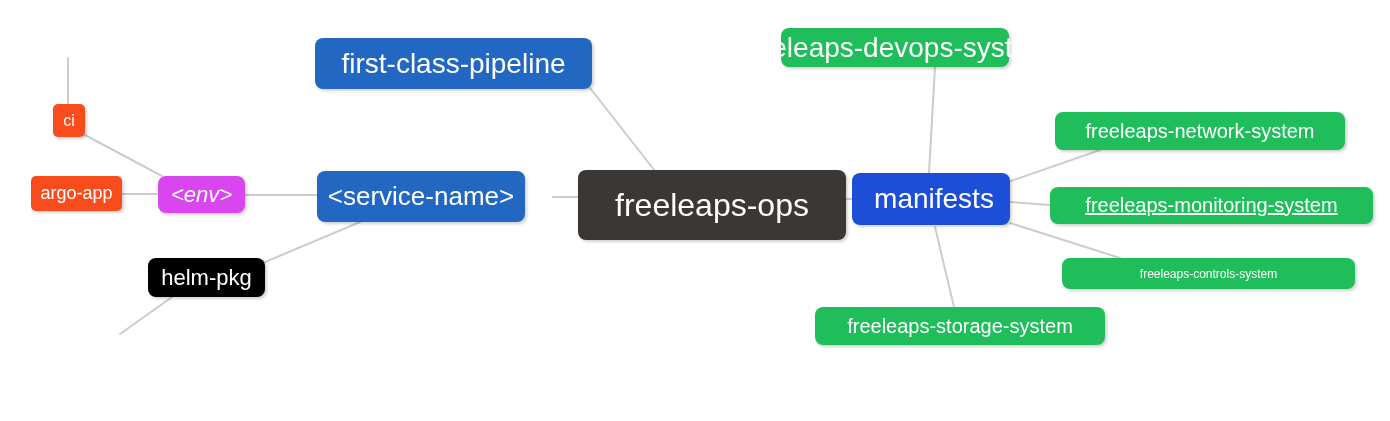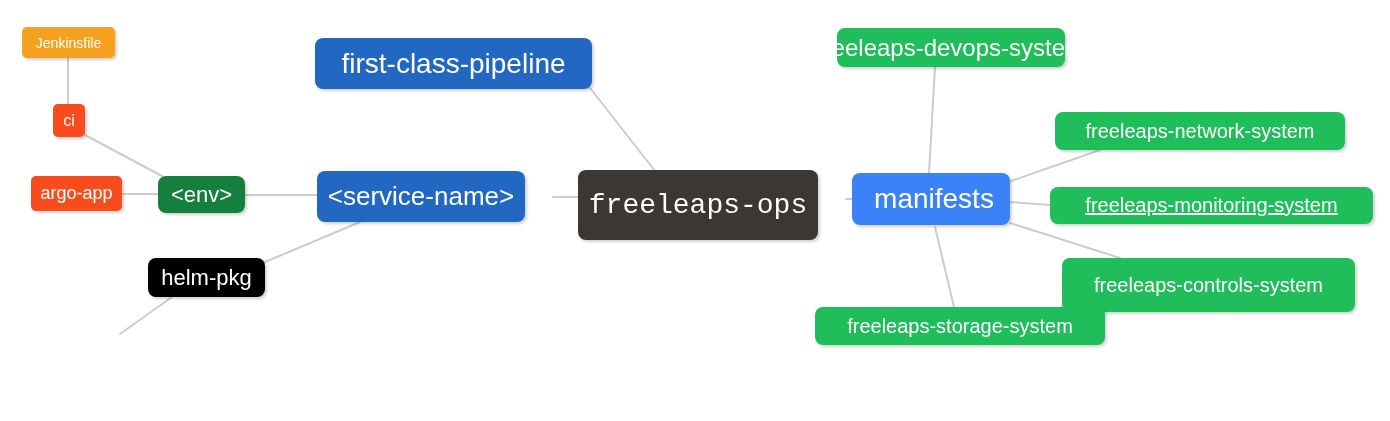--- a/index.html
+++ b/index.html
@@ -46,26 +46,26 @@
 
   
   .n-jenkinsfile   { left: 22px;   top: 27px;  width: 93px;  height: 31px; font-size: 14px; }
   .n-ci            { left: 53px;   top: 104px; width: 32px;  height: 33px; font-size: 16px; }
   .n-argo-app      { left: 31px;   top: 176px; width: 91px;  height: 35px; font-size: 18px; }
   .n-env           { left: 158px;  top: 176px; width: 87px;  height: 37px; font-size: 22px; }
   .n-helm-pkg      { left: 148px;  top: 258px; width: 117px; height: 39px; font-size: 22px; }
   .n-values        { left: 8px;    top: 333px; width: 169px; height: 31px; font-size: 18px; }
   .n-fcp           { left: 315px;  top: 38px;  width: 277px; height: 51px; font-size: 28px; }
   .n-service-name  { left: 317px;  top: 171px; width: 208px; height: 51px; font-size: 26px; }
-  .n-root          { left: 578px;  top: 170px; width: 240px; height: 70px; font-size: 28px; font-family: Liberation Mono, monospace; }
+  .n-root          { left: 578px;  top: 170px; width: 268px; height: 70px; font-size: 32px; }
   .n-manifests     { left: 852px;  top: 173px; width: 158px; height: 52px; font-size: 28px; }
-  .n-devops        { left: 837px;  top: 28px;  width: 228px; height: 39px; font-size: 24px; }
+  .n-devops        { left: 781px;  top: 28px;  width: 228px; height: 39px; font-size: 28px; }
   .n-network       { left: 1055px; top: 112px; width: 290px; height: 38px; font-size: 20px; }
   .n-monitoring    { left: 1050px; top: 187px; width: 323px; height: 37px; font-size: 20px; text-decoration: underline; }
-  .n-controls      { left: 1062px; top: 258px; width: 293px; height: 54px; font-size: 20px; }
+  .n-controls      { left: 1062px; top: 258px; width: 293px; height: 31px; font-size: 12px; }
   .n-storage       { left: 815px;  top: 307px; width: 290px; height: 38px; font-size: 20px; }
 </style>
 </head>
 <body>
 
 <div id="canvas">
 
   <svg id="edge-layer" width="1390" height="421" viewBox="0 0 1390 421" xmlns="http://www.w3.org/2000/svg">
     <line x1="68" y1="58" x2="68" y2="105"></line>
     <line x1="85" y1="135" x2="162" y2="176"></line>
@@ -76,38 +76,37 @@
     <line x1="590" y1="88" x2="655" y2="171"></line>
     <line x1="553" y1="197" x2="578" y2="197"></line>
     <line x1="846" y1="199" x2="852" y2="199"></line>
     <line x1="935" y1="67" x2="929" y2="173"></line>
     <line x1="1100" y1="150" x2="1008" y2="182"></line>
     <line x1="1010" y1="202" x2="1050" y2="205"></line>
     <line x1="1010" y1="223" x2="1120" y2="258"></line>
     <line x1="935" y1="227" x2="954" y2="307"></line>
   </svg>
 
-  <div class="node sm n-jenkinsfile" style="background: rgb(246, 160, 31);">Jenkinsfile</div>
 
   <div class="node sm n-ci" style="background: rgb(249, 76, 28); text-align: right;">ci</div>
 
   <div class="node sm n-argo-app" style="background: rgb(249, 76, 28);">argo-app</div>
 
-  <div class="node n-env" style="background: #15803d;">&lt;env&gt;</div>
+  <div class="node n-env" style="background: #d946ef; font-style: italic;">&lt;env&gt;</div>
 
   <div class="node n-helm-pkg" style="background: #000000;">helm-pkg</div>
 
 
   <div class="node n-fcp" style="background: rgb(34, 104, 195);">first-class-pipeline</div>
 
   <div class="node n-service-name" style="background: rgb(34, 104, 195);">&lt;service-name&gt;</div>
 
   <div class="node n-root" style="background: rgb(59, 55, 53);">freeleaps-ops</div>
 
-  <div class="node n-manifests" style="background: #3b82f6; padding-left: 12px;">manifests</div>
+  <div class="node n-manifests" style="background: #1d4ed8; padding-left: 12px;">manifests</div>
 
   <div class="node n-devops" style="background: rgb(32, 189, 91);">freeleaps-devops-system</div>
 
   <div class="node n-network" style="background: rgb(32, 189, 91);">freeleaps-network-system</div>
 
   <div class="node n-monitoring" style="background: rgb(32, 189, 91);">freeleaps-monitoring-system</div>
 
   <div class="node n-controls" style="background: rgb(32, 189, 91);">freeleaps-controls-system</div>
 
   <div class="node n-storage" style="background: rgb(32, 189, 91);">freeleaps-storage-system</div>

